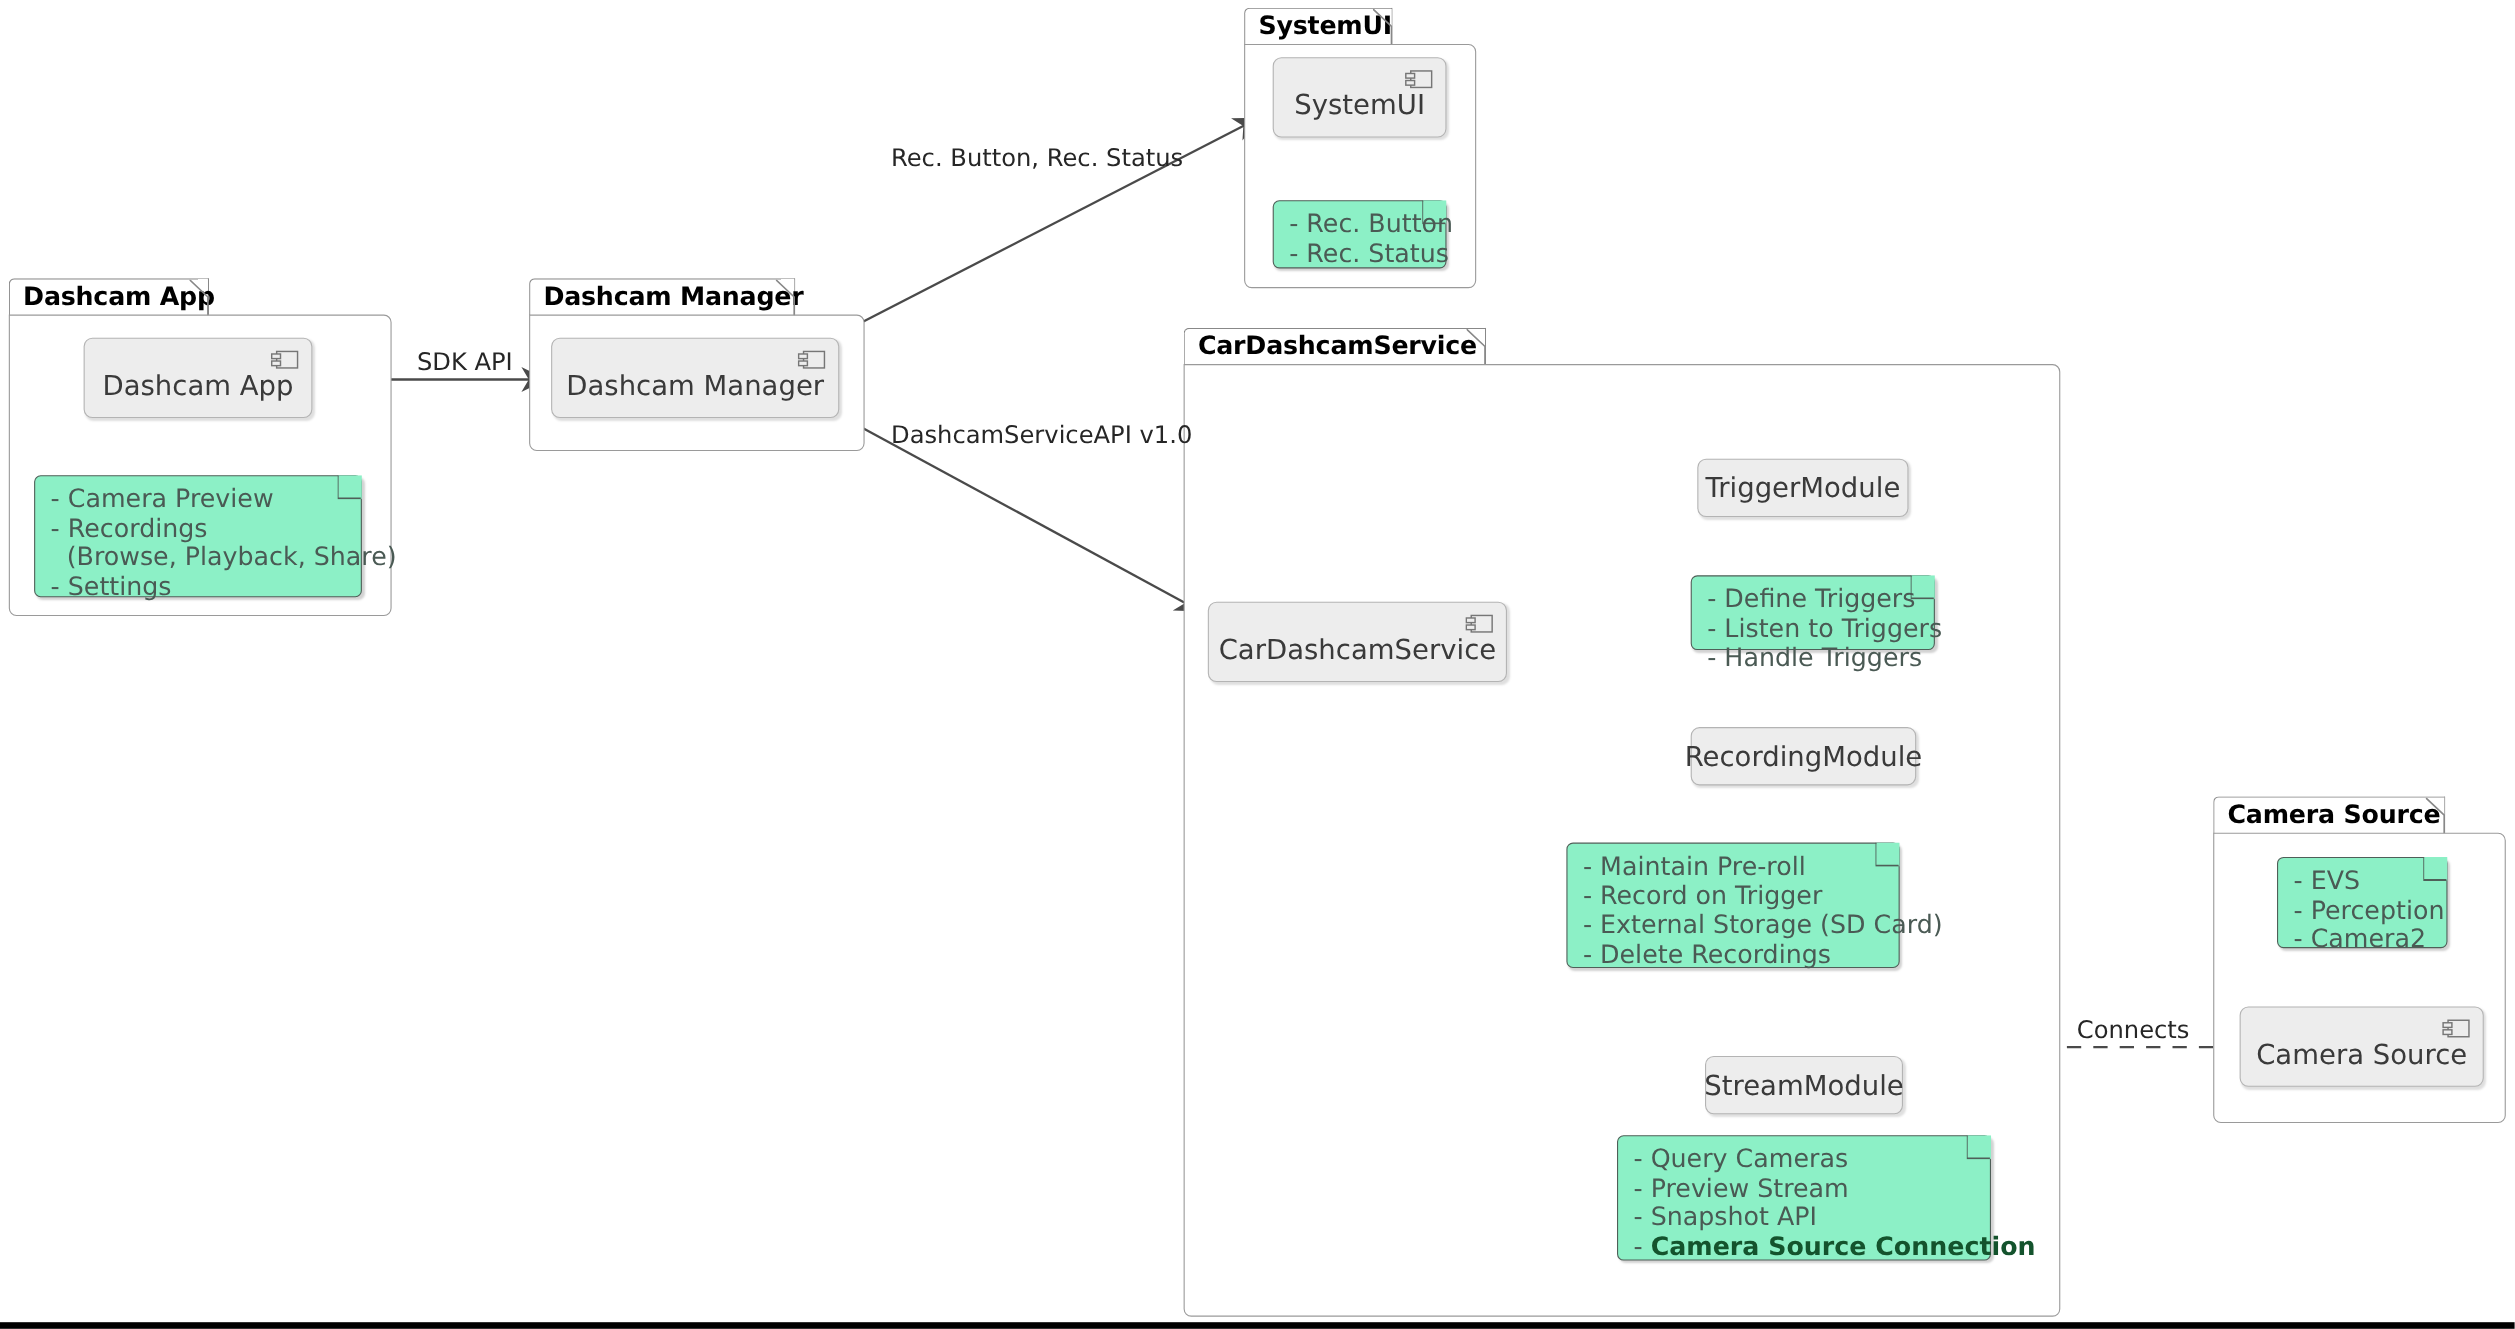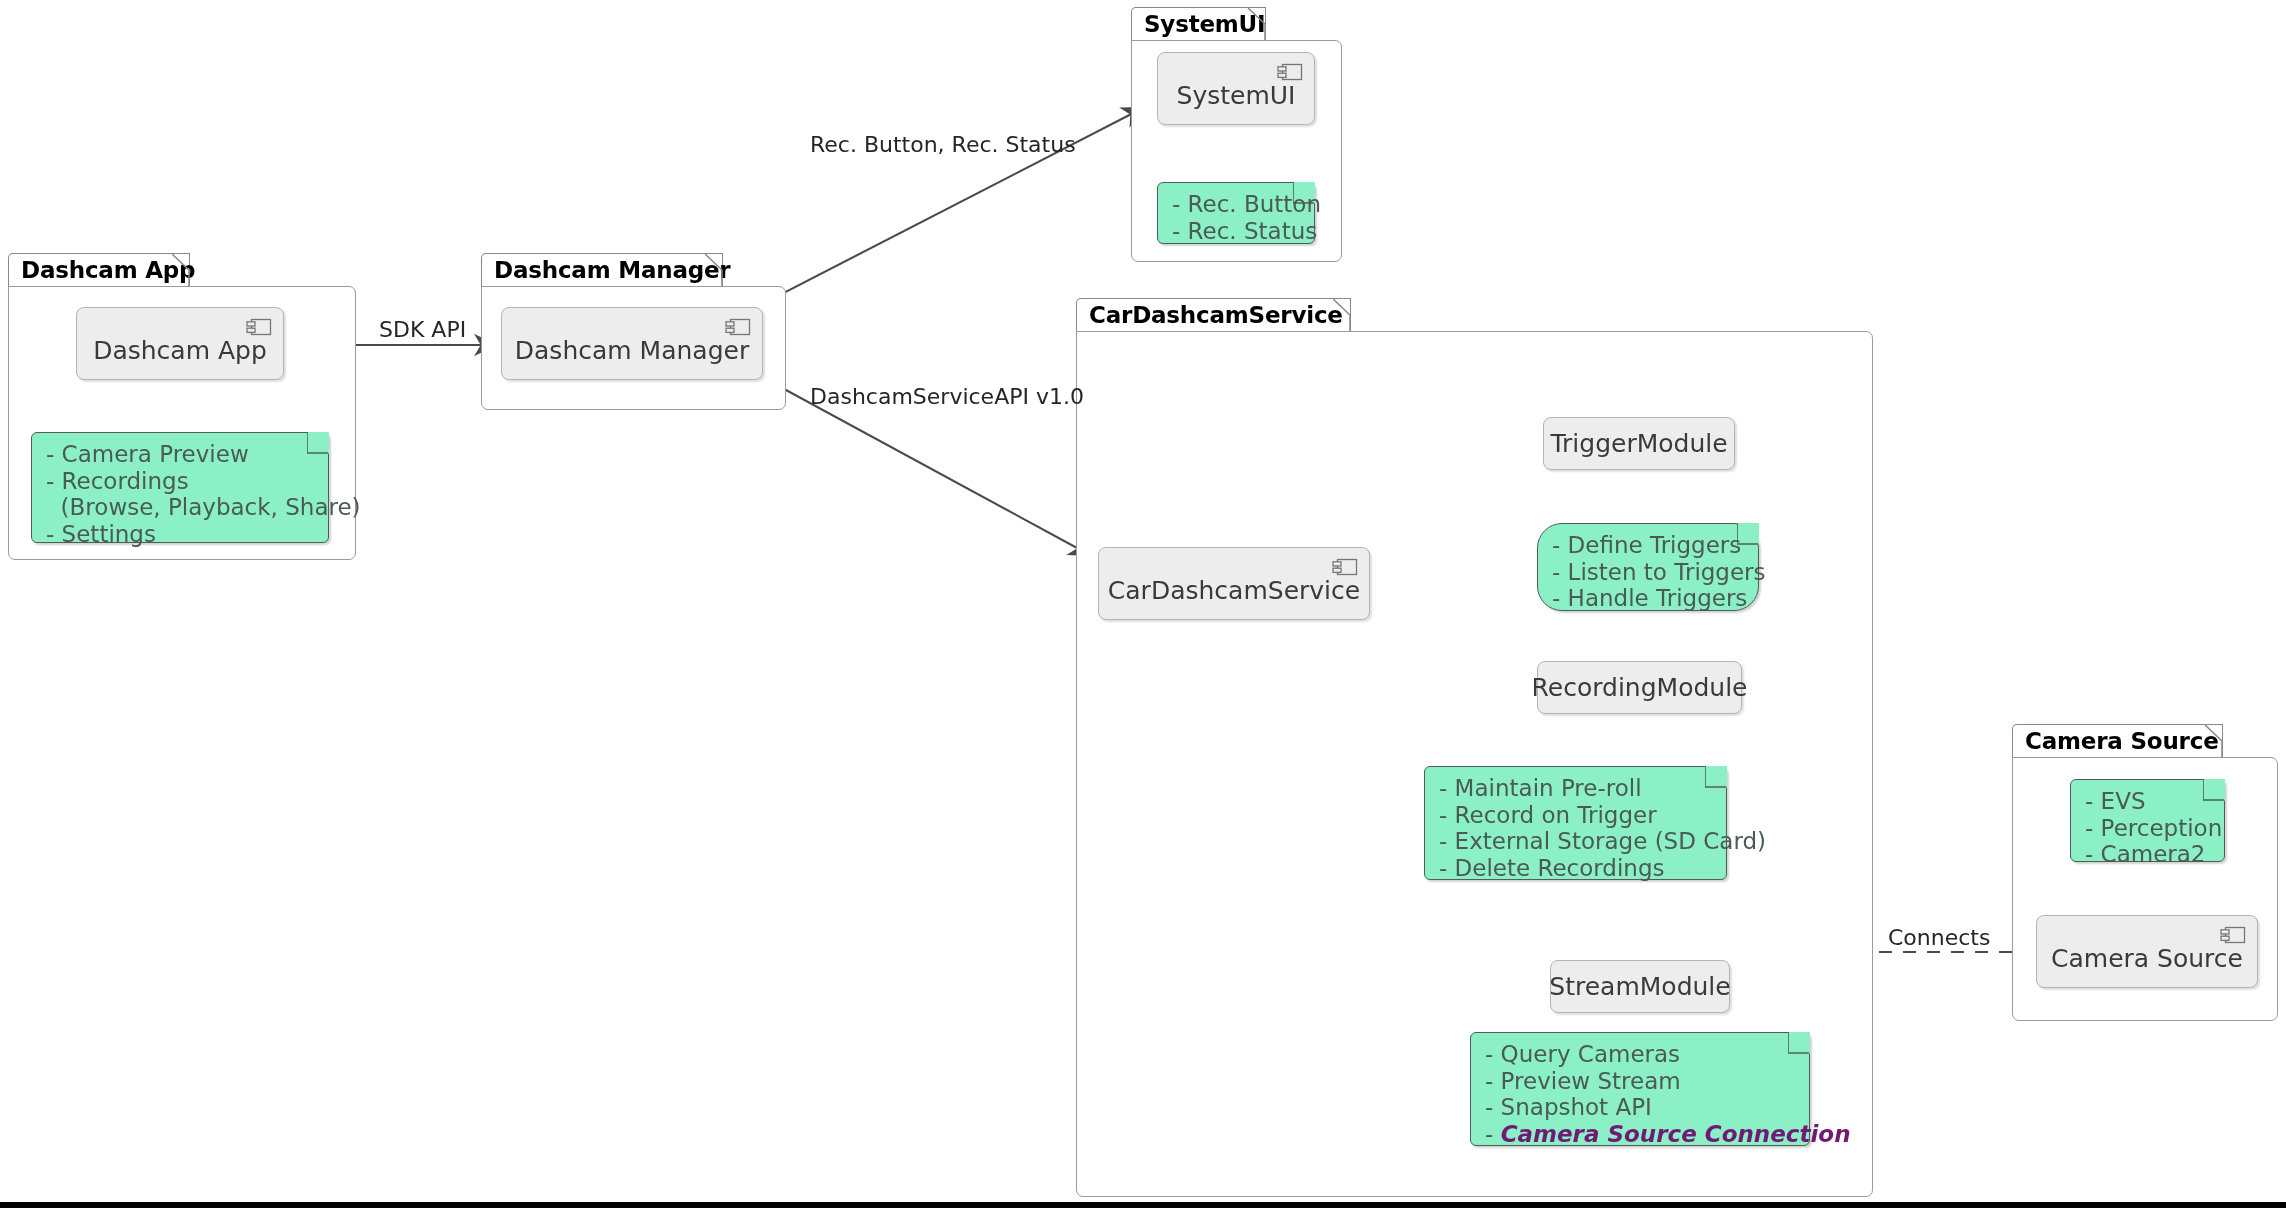--- a/index.html
+++ b/index.html
@@ -119,22 +119,21 @@
     position: absolute;
     left: 14px;
     top: 8px;
     font-size: 23px;
     line-height: 26.5px;
     color: #4a5a54;
     white-space: pre;
   }
   .note-text b {
     font-weight: bold;
-    color: #701a75;
-    font-style: italic;
+    color: #14532d;
   }
   
   .edge-label {
     position: absolute;
     font-size: 22px;
     color: #262626;
     white-space: nowrap;
     z-index: 5;
     background: transparent;
     text-align: center;
@@ -323,21 +322,21 @@
         <rect x="1" y="10.2" width="8" height="4.2" fill="#ededed" stroke="#767676" stroke-width="1.3"></rect>
       </svg>
     </span>
     <span class="comp-label">CarDashcamService</span>
   </div>
 
 
   <div class="comp" style="left:1543px; top:417px; width:192px; height:53px;">
     <span class="comp-label" style="padding-top:0;">TriggerModule</span>
   </div>
-  <div class="note" style="left:1537px; top:523px; width:222px; height:88px;border-radius:25px;">
+  <div class="note" style="left:1537px; top:523px; width:222px; height:68px;">
     <span class="note-fold">
       <svg width="22" height="22" viewBox="0 0 22 22">
         <path d="M0 0 L22 0 L22 22 Z" fill="#8CF0C6"></path>
         <path d="M0 0 L0 21 L21 21" fill="none" stroke="#4f5f58" stroke-width="1.6"></path>
       </svg>
     </span>
     <span class="note-text">- Define Triggers
 - Listen to Triggers
 - Handle Triggers</span>
   </div>

